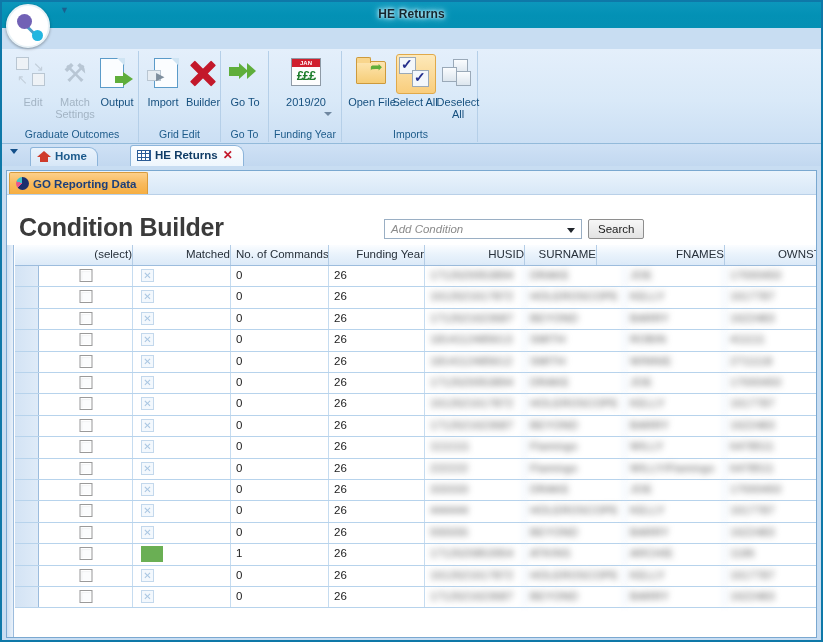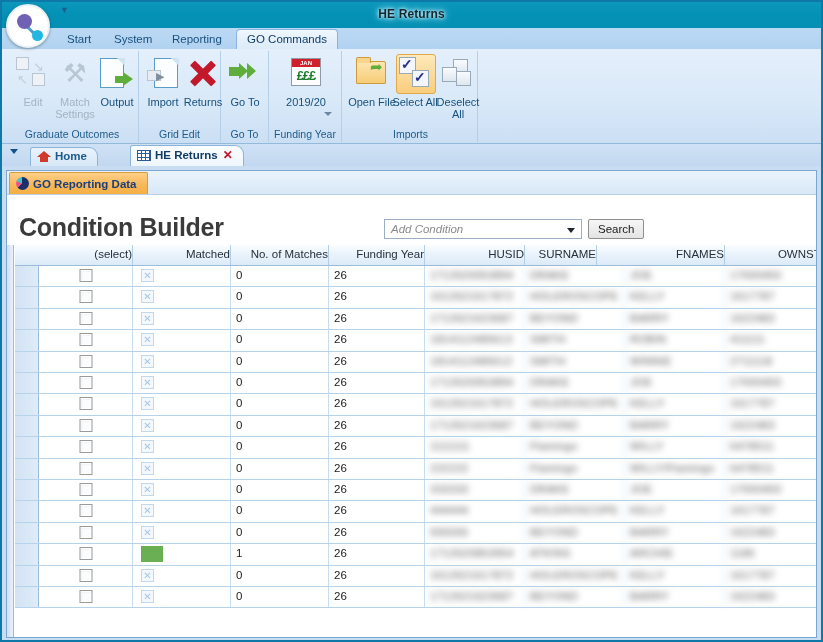--- a/index.html
+++ b/index.html
@@ -372,26 +372,20 @@
     <div class="title-text">HE Returns</div>
   </div>
 
   <div class="app-orb">
     <div class="orb-line"></div>
     <div class="orb-dot-a"></div>
     <div class="orb-dot-b"></div>
   </div>
   <div class="qat-arrow">▼</div>
 
-  <div class="ribbon-tabs">
-    <div class="rtab" style="left:55px;">Start</div>
-    <div class="rtab" style="left:102px;">System</div>
-    <div class="rtab" style="left:160px;">Reporting</div>
-    <div class="rtab active" style="left:234px;">GO Commands</div>
-  </div>
 
   <div class="ribbon">
 
     <div class="rgroup" style="left:4px; width:133px;">
       <div class="rbtn disabled" style="left:1px;">
         <div class="bicon">
           <div class="ic" style="width:36px;height:36px;">
             <div class="sq-gray" style="left:1px; top:1px;"></div>
             <div class="sq-gray" style="left:17px; top:17px;"></div>
             <div style="position:absolute;left:18px;top:3px;color:#c3cfdb;font-size:13px;">↘</div>
@@ -430,21 +424,21 @@
         </div>
         <div class="blabel">Import</div>
       </div>
       <div class="rbtn" style="left:38px;">
         <div class="bicon">
           <div class="ic-x">
               <i></i>
               <i></i>
             </div>
         </div>
-        <div class="blabel">Returns</div>
+        <div class="blabel">Builder</div>
       </div>
       <div class="glabel">Grid Edit</div>
     </div>
 
     <div class="rgroup" style="left:219px; width:48px;">
       <div class="rbtn" style="left:-2px;">
         <div class="bicon">
           <div class="ic" style="width:36px;height:34px;top:5px;">
             <div class="arrow-green-body" style="left:2px; top:8px; width:11px; height:9px;"></div>
             <div class="arrow-green" style="left:12px; top:4px; border-left-width:9px; border-top-width:8px; border-bottom-width:8px;"></div>
@@ -533,21 +527,21 @@
       </div>
 
       <div class="search-btn">Search</div>
     </div>
 
     <div class="grid">
       <div class="gutter-l"></div>
       <div class="grow-head" id="grid-head">
           <div class="hcell" style="left: 24px; width: 94px;">(select)</div>
           <div class="hcell" style="left: 118px; width: 98px;">Matched</div>
-          <div class="hcell" style="left: 216px; width: 98px;">No. of Matches</div>
+          <div class="hcell" style="left: 216px; width: 98px;">No. of Commands</div>
           <div class="hcell" style="left: 314px; width: 96px;">Funding Year</div>
           <div class="hcell" style="left: 410px; width: 100px;">HUSID</div>
           <div class="hcell" style="left: 482px; width: 100px;">SURNAME</div>
           <div class="hcell" style="left: 610px; width: 100px;">FNAMES</div>
           <div class="hcell" style="left: 710px; width: 105px;">OWNSTU</div>
         </div>
       <div class="gbody" id="grid-body">
           <div class="grow" style="top: 0px;">
             <div class="rowhdr"></div>
             <div class="cell" style="left: 24px; width: 94px;">

